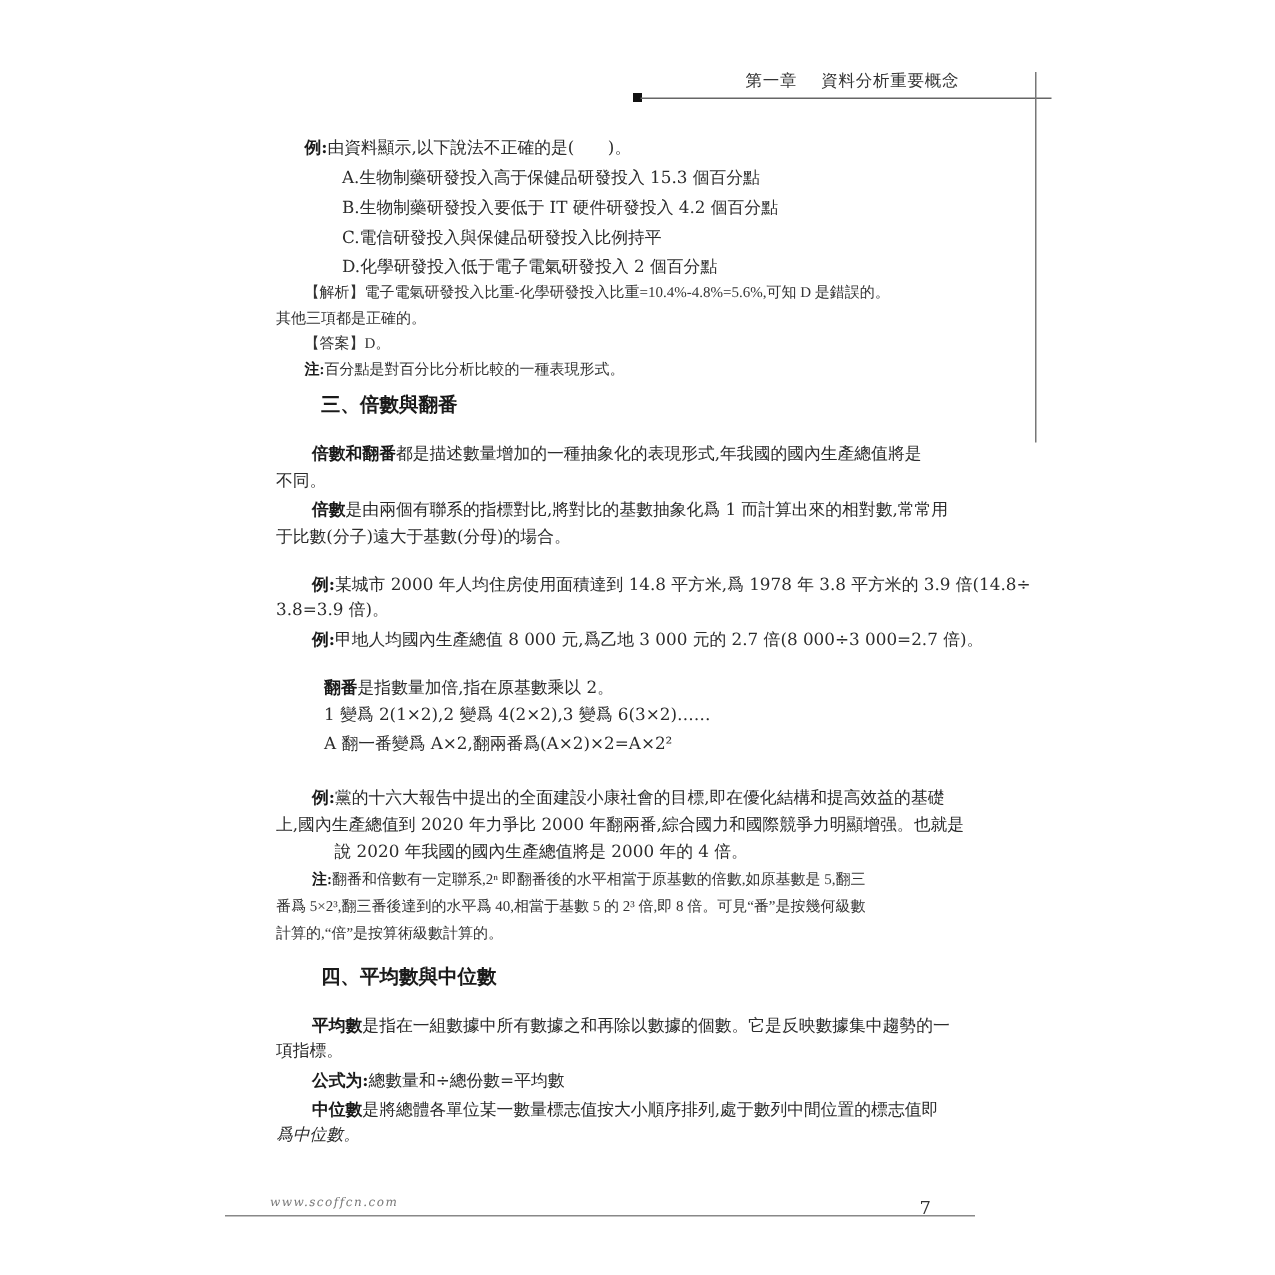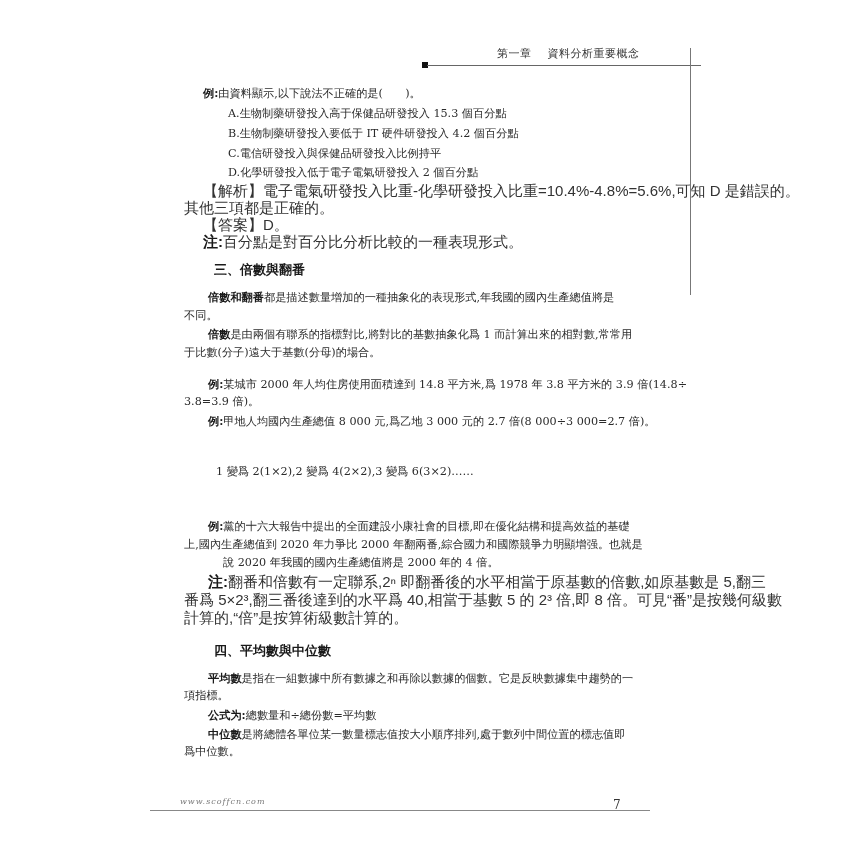--- a/index.html
+++ b/index.html
@@ -5,23 +5,23 @@
   html, body { margin: 0; padding: 0; }
   body {
     width: 850px; height: 850px; background: #ffffff; position: relative; overflow: hidden;
     font-family: "DejaVu Serif", "Liberation Serif", serif; color: #2a2a2a;
   }
   .page { position: absolute; inset: 0; }
   .hdr-text { position: absolute; left: 497px; top: 46px; font-size: 11px; color: #333; letter-spacing: 0.5px; white-space: pre; }
   .hdr-square { position: absolute; left: 422px; top: 62px; width: 6px; height: 6px; background: #111; }
   .hdr-hline { position: absolute; left: 427px; top: 65px; width: 274px; height: 1px; background: #666; }
   .hdr-vline { position: absolute; left: 690px; top: 48px; width: 1px; height: 247px; background: #777; }
-  .ln { position: absolute; font-size: 11.2px; line-height: 12px; white-space: nowrap; color: #2b2b2b; }
+  .ln { position: absolute; font-size: 11.2px; line-height: 22px; white-space: nowrap; color: #2b2b2b; }
   .b { font-weight: bold; color: #1a1a1a; }
-  .kai { font-family: Liberation Sans, sans-serif; font-size: 15px; color: #333; }
+  .kai { font-family: Liberation Serif, serif; font-size: 10px; color: #333; }
   .h2 { position: absolute; font-family: "DejaVu Sans", "Liberation Sans", sans-serif; font-weight: bold; font-size: 13px; color: #1a1a1a; }
   .ftr-url { position: absolute; left: 180px; top: 797px; font-size: 8px; font-style: italic; color: #777; letter-spacing: 1px; }
   .ftr-line { position: absolute; left: 150px; top: 810px; width: 500px; height: 1px; background: #888; }
   .ftr-page { position: absolute; left: 613px; top: 798px; font-size: 12px; color: #333; }
 </style>
 </head>
 <body>
 
 <div class="page">
 
@@ -61,21 +61,25 @@
   <div class="ln" style="left:184px;top:347px;">于比數(分子)遠大于基數(分母)的場合。</div>
 
   <div class="ln" style="left:208px;top:378px;text-align:right;">
     <span class="b">例:</span><span>某城市 2000 年人均住房使用面積達到 14.8 平方米,爲 1978 年 3.8 平方米的 3.9 倍(14.8÷</span>
   </div>
   <div class="ln" style="left:184px;top:396px;">3.8=3.9 倍)。</div>
   <div class="ln" style="left:208px;top:415px;">
     <span class="b">例:</span><span>甲地人均國內生產總值 8 000 元,爲乙地 3 000 元的 2.7 倍(8 000÷3 000=2.7 倍)。</span>
   </div>
 
+  <div class="ln" style="left:216px;top:447px;">
+    <span class="b">翻番</span><span>是指數量加倍,指在原基數乘以 2。</span>
+  </div>
   <div class="ln" style="left:216px;top:466px;">1 變爲 2(1×2),2 變爲 4(2×2),3 變爲 6(3×2)……</div>
+  <div class="ln" style="left:216px;top:485px;">A 翻一番變爲 A×2,翻兩番爲(A×2)×2=A×2²</div>
 
   <div class="ln" style="left:208px;top:520px;">
     <span class="b">例:</span><span>黨的十六大報告中提出的全面建設小康社會的目標,即在優化結構和提高效益的基礎</span>
   </div>
   <div class="ln" style="left:184px;top:539px;">上,國內生產總值到 2020 年力爭比 2000 年翻兩番,綜合國力和國際競爭力明顯增强。也就是</div>
   <div class="ln" style="left:184px;top:557px;margin-left:39px;">說 2020 年我國的國內生產總值將是 2000 年的 4 倍。</div>
 
   <div class="ln kai" style="left:208px;top:576px;">
     <span class="b">注:</span><span>翻番和倍數有一定聯系,2ⁿ 即翻番後的水平相當于原基數的倍數,如原基數是 5,翻三</span>
   </div>
@@ -87,18 +91,18 @@
   <div class="ln" style="left:208px;top:672px;">
     <span class="b">平均數</span><span>是指在一組數據中所有數據之和再除以數據的個數。它是反映數據集中趨勢的一</span>
   </div>
   <div class="ln" style="left:184px;top:690px;">項指標。</div>
   <div class="ln" style="left:208px;top:709px;">
     <span class="b">公式为:</span><span>總數量和÷總份數=平均數</span>
   </div>
   <div class="ln" style="left:208px;top:728px;">
     <span class="b">中位數</span><span>是將總體各單位某一數量標志值按大小順序排列,處于數列中間位置的標志值即</span>
   </div>
-  <div class="ln" style="left:184px;top:746px;">爲中位數。</div>
+  <div class="ln" style="left:184px;top:746px;font-style:italic;">爲中位數。</div>
 
   <div class="ftr-url">www.scoffcn.com</div>
   <div class="ftr-line"></div>
   <div class="ftr-page">7</div>
 </div>
 
 </body></html>

